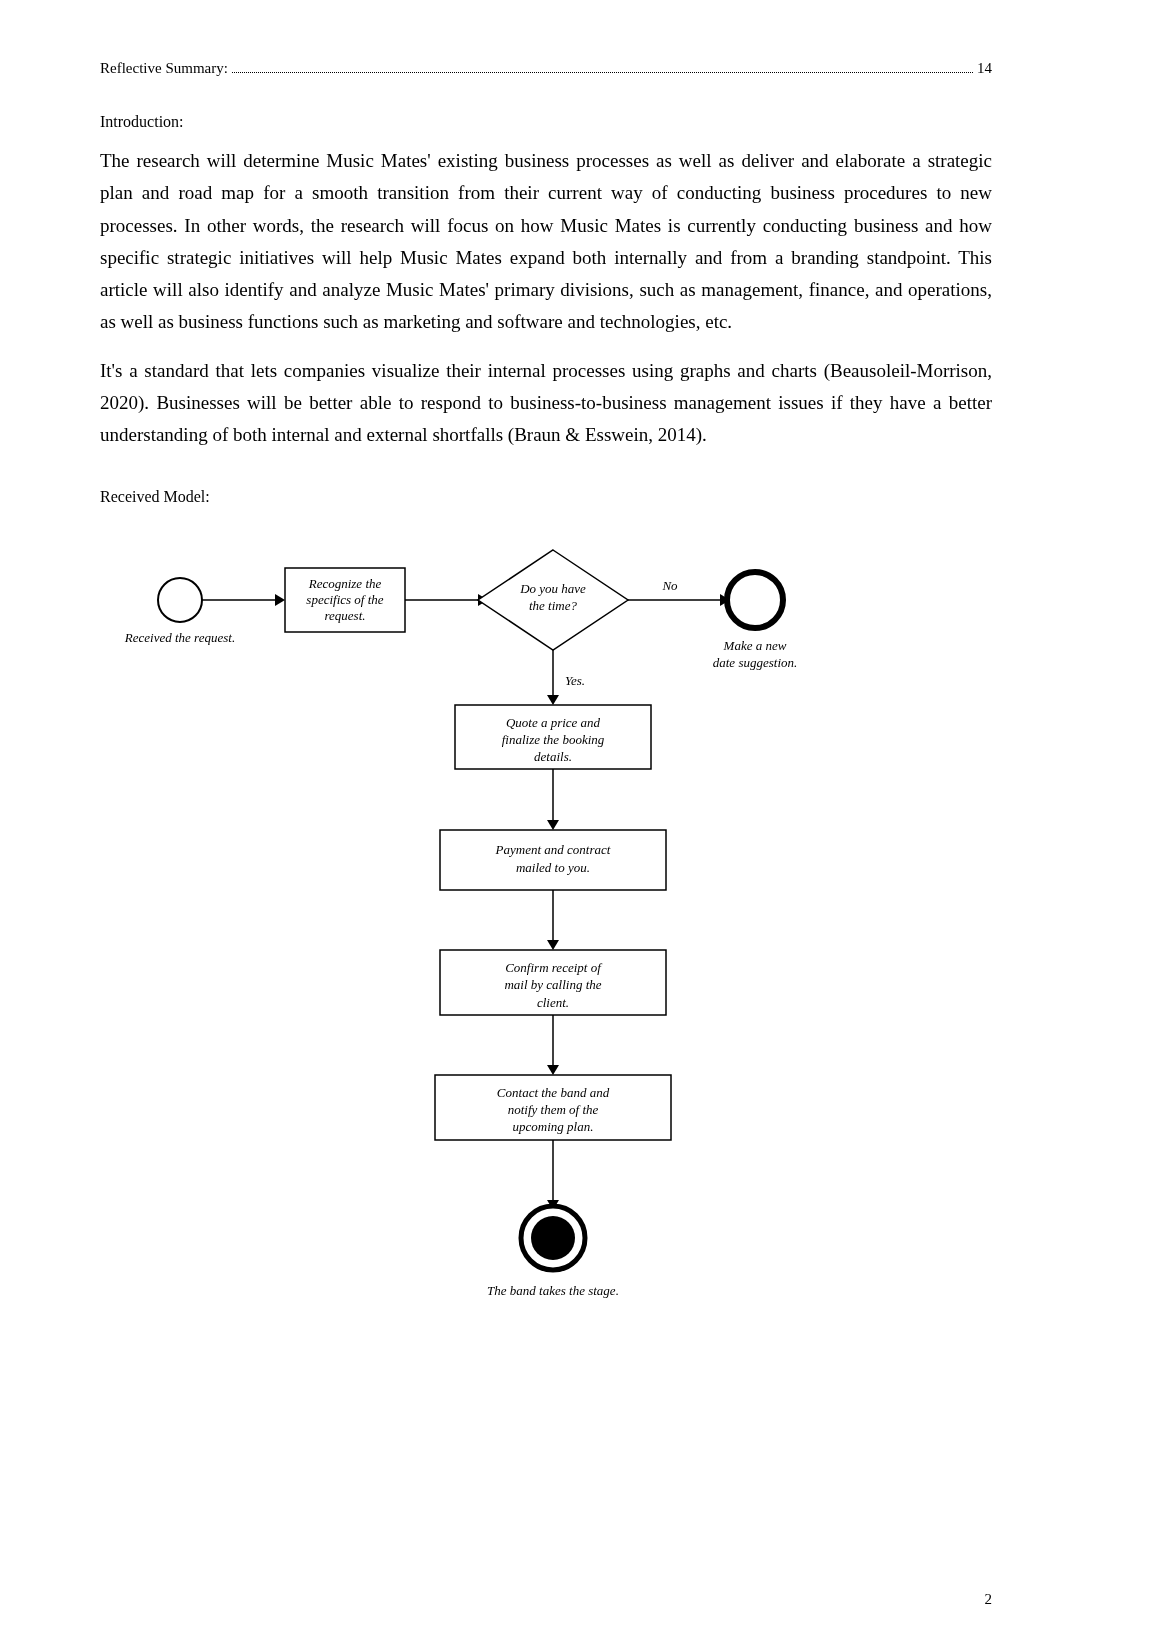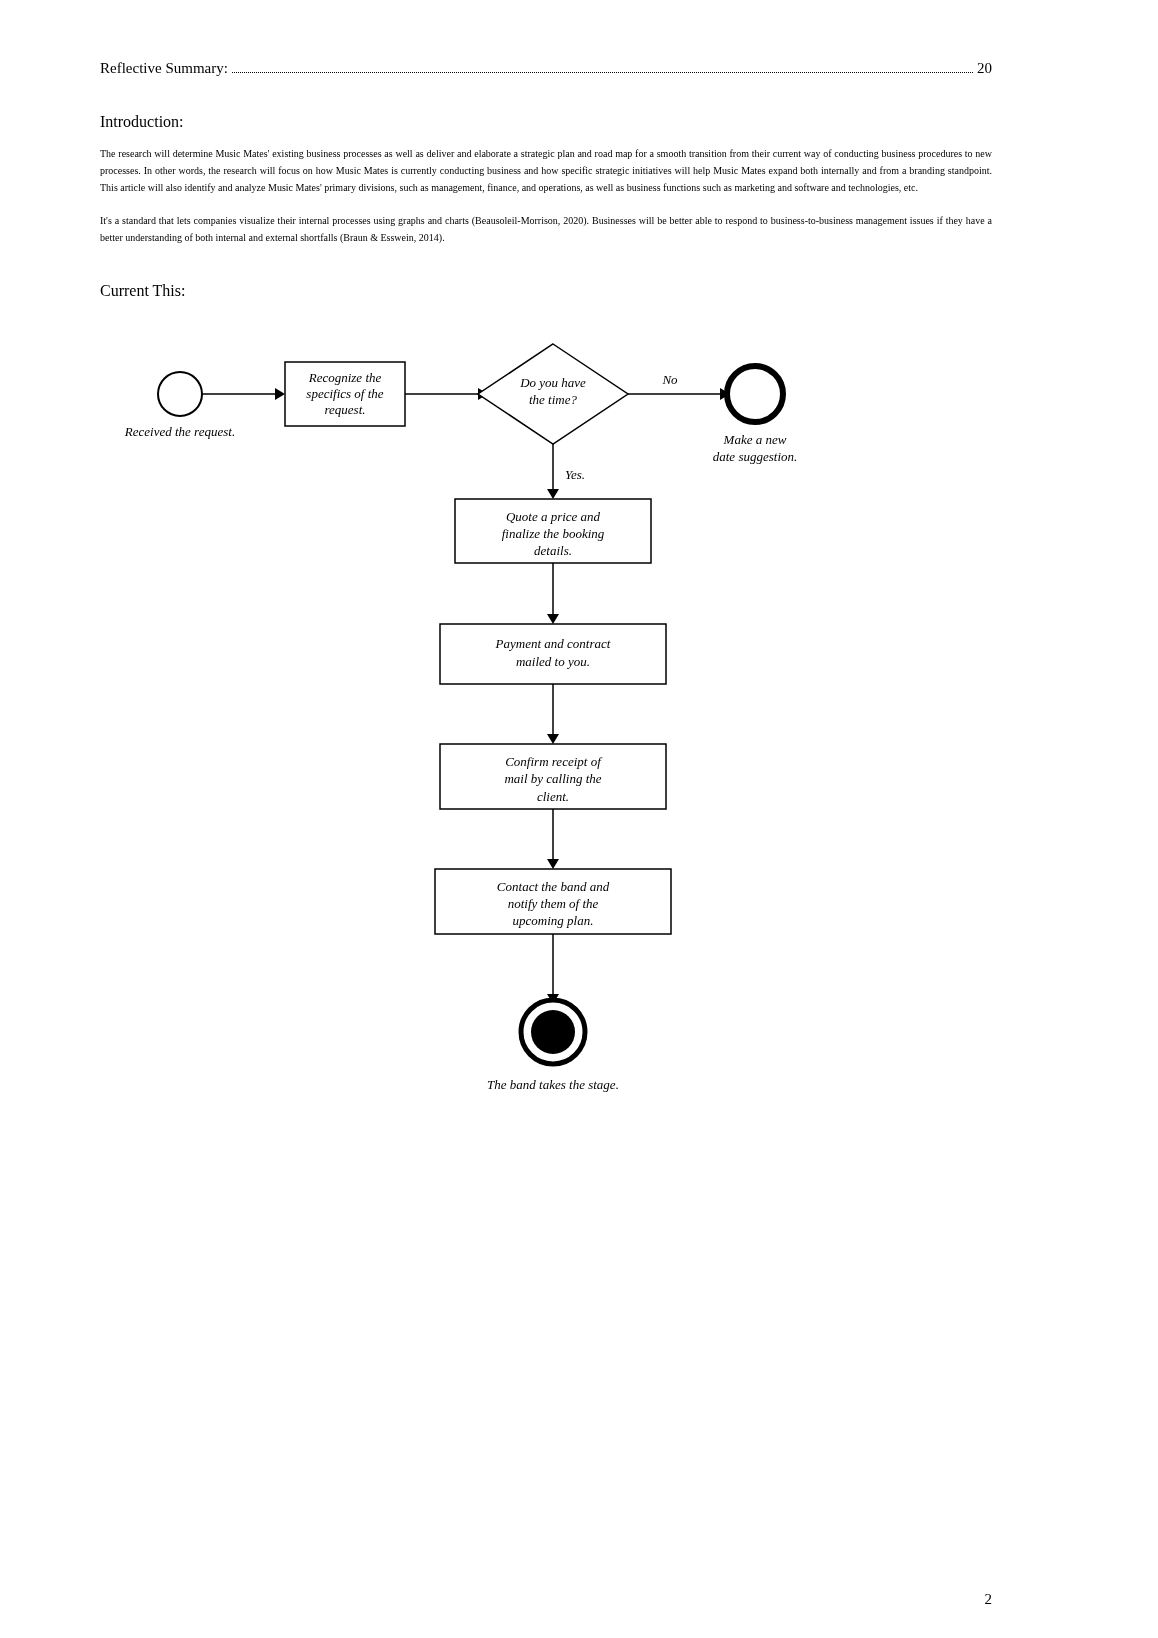--- a/index.html
+++ b/index.html
@@ -30,21 +30,21 @@
     .section-heading {
       font-weight: normal;
       font-size: 16px;
       margin-top: 36px;
       margin-bottom: 14px;
     }
     .paragraph {
       text-align: justify;
       line-height: 1.7;
       margin-bottom: 16px;
-      font-size: 10px;
+      font-size: 19px;
     }
     .diagram-container {
       margin-top: 10px;
       position: relative;
       width: 100%;
       height: 900px;
       font-style: italic;
     }
     .page-number {
       position: absolute;
@@ -61,29 +61,29 @@
     }
   </style>
 </head>
 <body>
 
 <div class="page">
 
   <div class="toc-line">
     <span>Reflective Summary:</span>
     <span class="toc-dots"></span>
-    <span>20</span>
+    <span>14</span>
   </div>
 
   <div class="section-heading">Introduction:</div>
   <div class="paragraph">The research will determine Music Mates' existing business processes as well as deliver and elaborate a strategic plan and road map for a smooth transition from their current way of conducting business procedures to new processes. In other words, the research will focus on how Music Mates is currently conducting business and how specific strategic initiatives will help Music Mates expand both internally and from a branding standpoint. This article will also identify and analyze Music Mates' primary divisions, such as management, finance, and operations, as well as business functions such as marketing and software and technologies, etc.</div>
 
   <div class="paragraph">It's a standard that lets companies visualize their internal processes using graphs and charts (Beausoleil-Morrison, 2020). Businesses will be better able to respond to business-to-business management issues if they have a better understanding of both internal and external shortfalls (Braun &amp; Esswein, 2014).</div>
 
-  <div class="section-heading">Current This:</div>
+  <div class="section-heading">Received Model:</div>
 
   <div class="diagram-container">
     <svg class="diagram-svg" xmlns="http://www.w3.org/2000/svg">
 
       <circle cx="80" cy="80" r="22" fill="white" stroke="black" stroke-width="2"></circle>
 
       <line x1="102" y1="80" x2="175" y2="80" stroke="black" stroke-width="1.5"></line>
       <polygon points="175,74 185,80 175,86" fill="black"></polygon>
 
       <rect x="185" y="48" width="120" height="64" fill="white" stroke="black" stroke-width="1.5"></rect>

